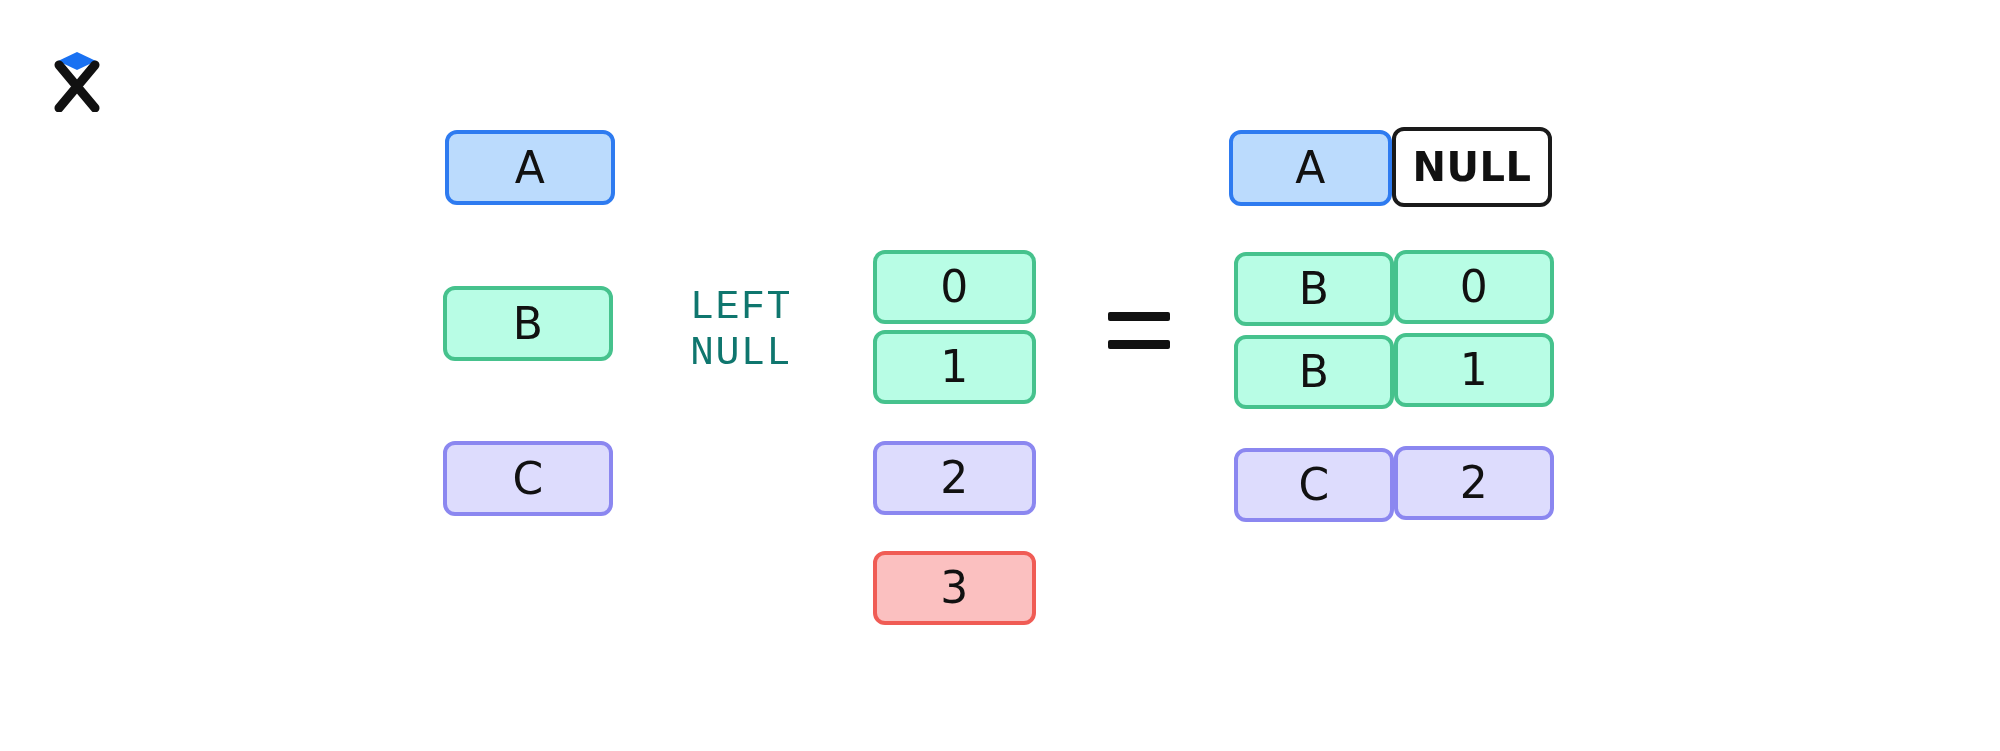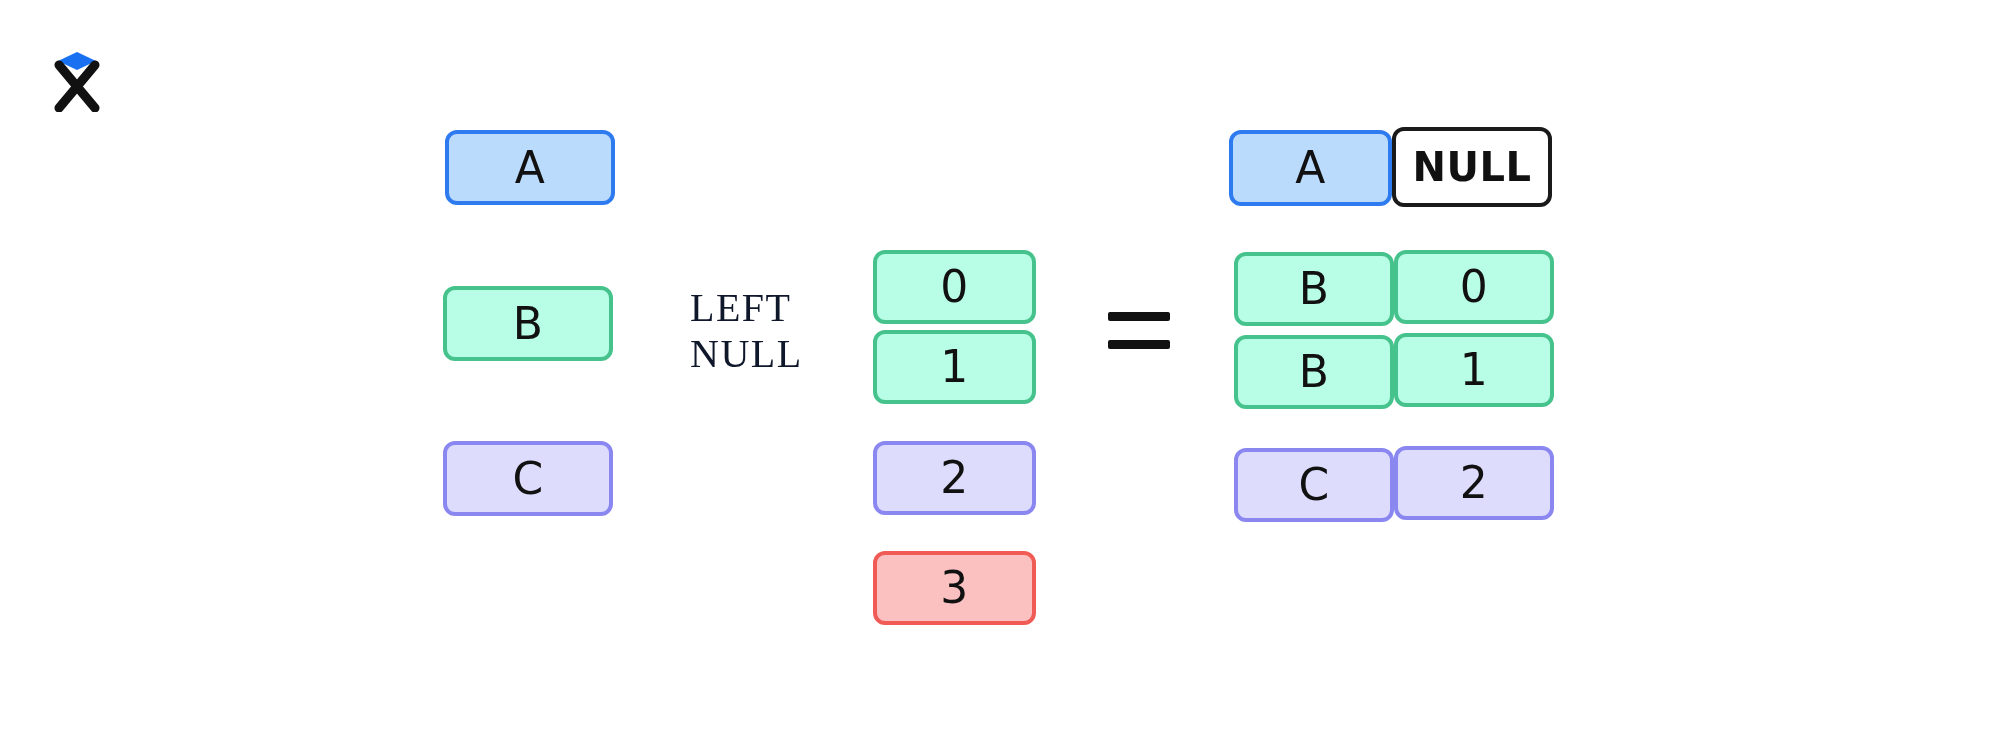--- a/index.html
+++ b/index.html
@@ -48,24 +48,24 @@
   .c-purple { background: #dddcfd; border-color: #8b87f0; }
   .c-red    { background: #fbc0c0; border-color: #f05c55; }
   .c-white  { background: #ffffff; border-color: #1a1a1a; }
 
   
   .joinlabel {
     position: absolute;
     left: 690px;
     top: 285px;
     width: 130px;
-    font-family: Liberation Serif, serif;
+    font-family: Liberation Mono, monospace;
     font-size: 40px;
     font-weight: 400;
-    color: #0f172a;
+    color: #0f766e;
     letter-spacing: 1.5px;
     line-height: 1.15;
     text-align: left;
   }
 
   
   .equals {
     position: absolute;
     left: 1108px;
     top: 312px;

